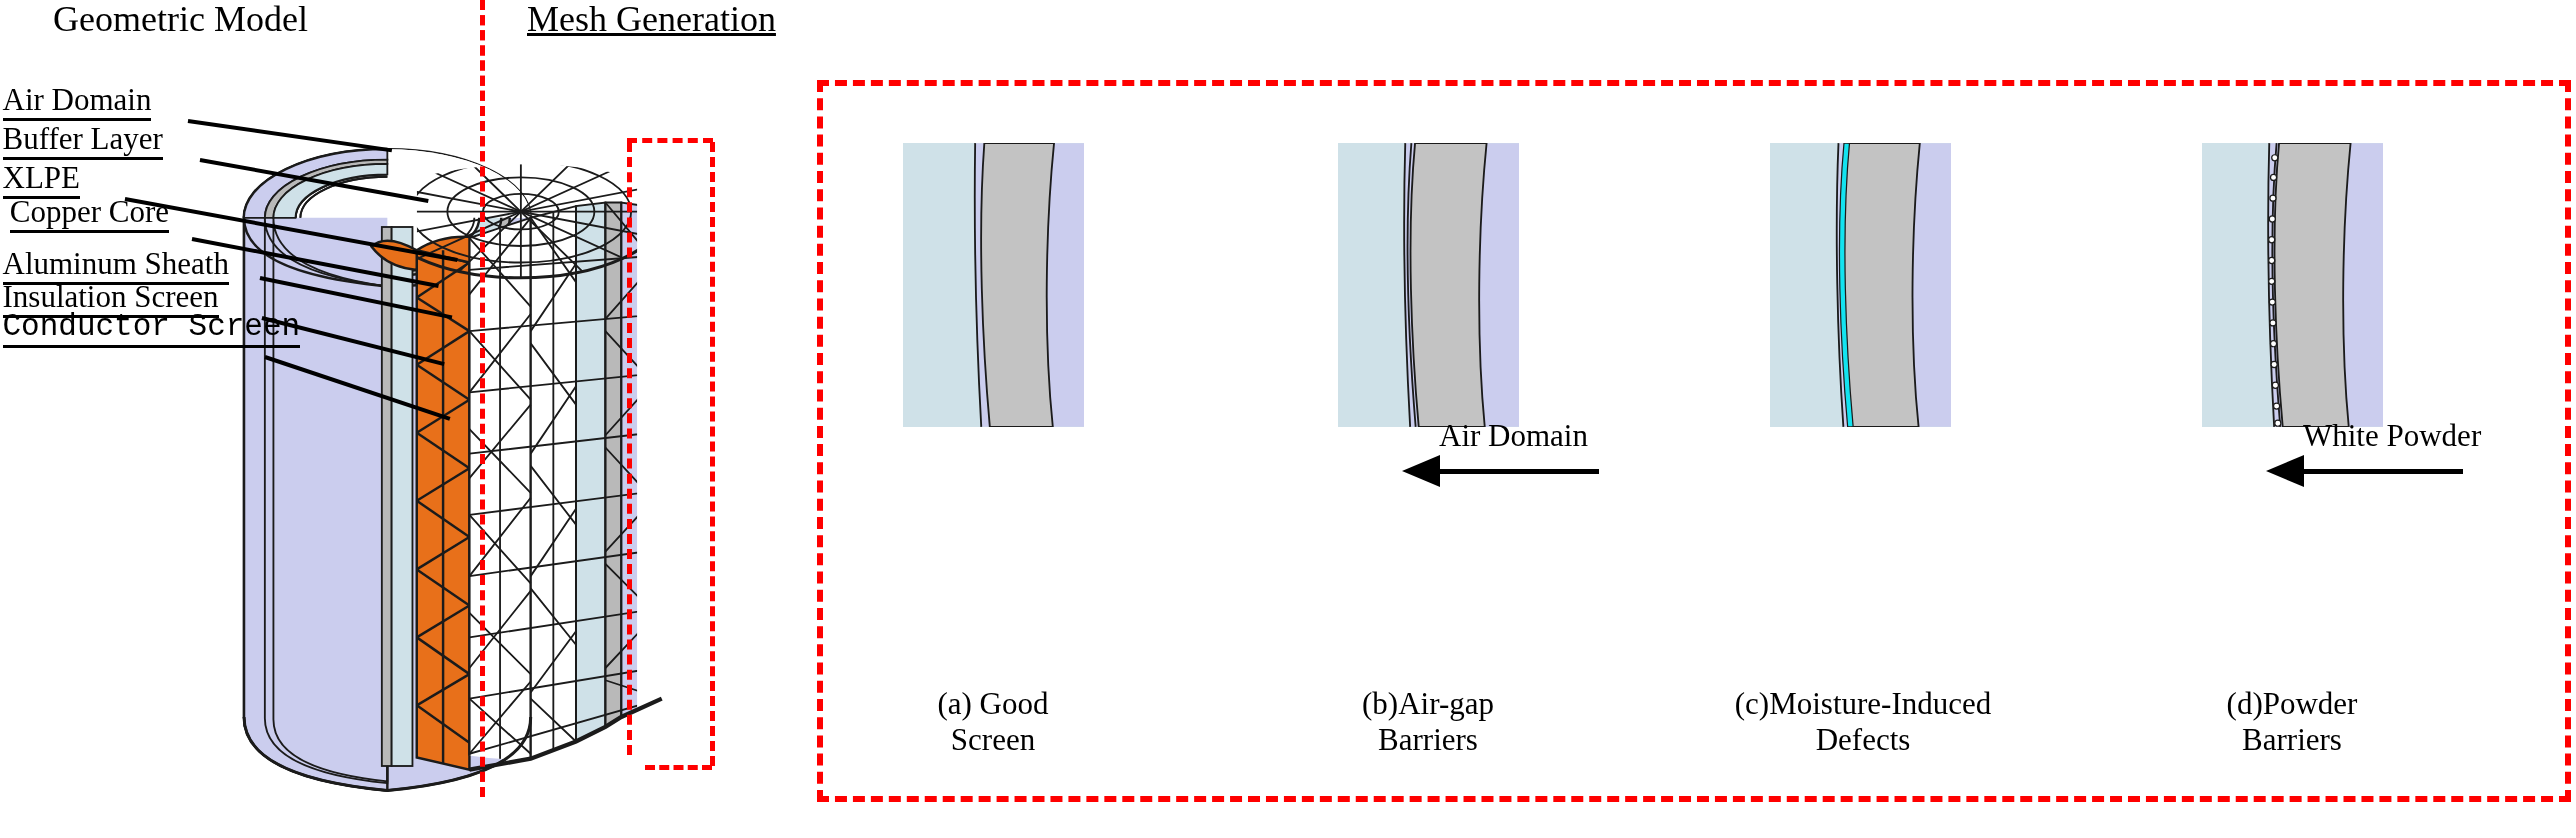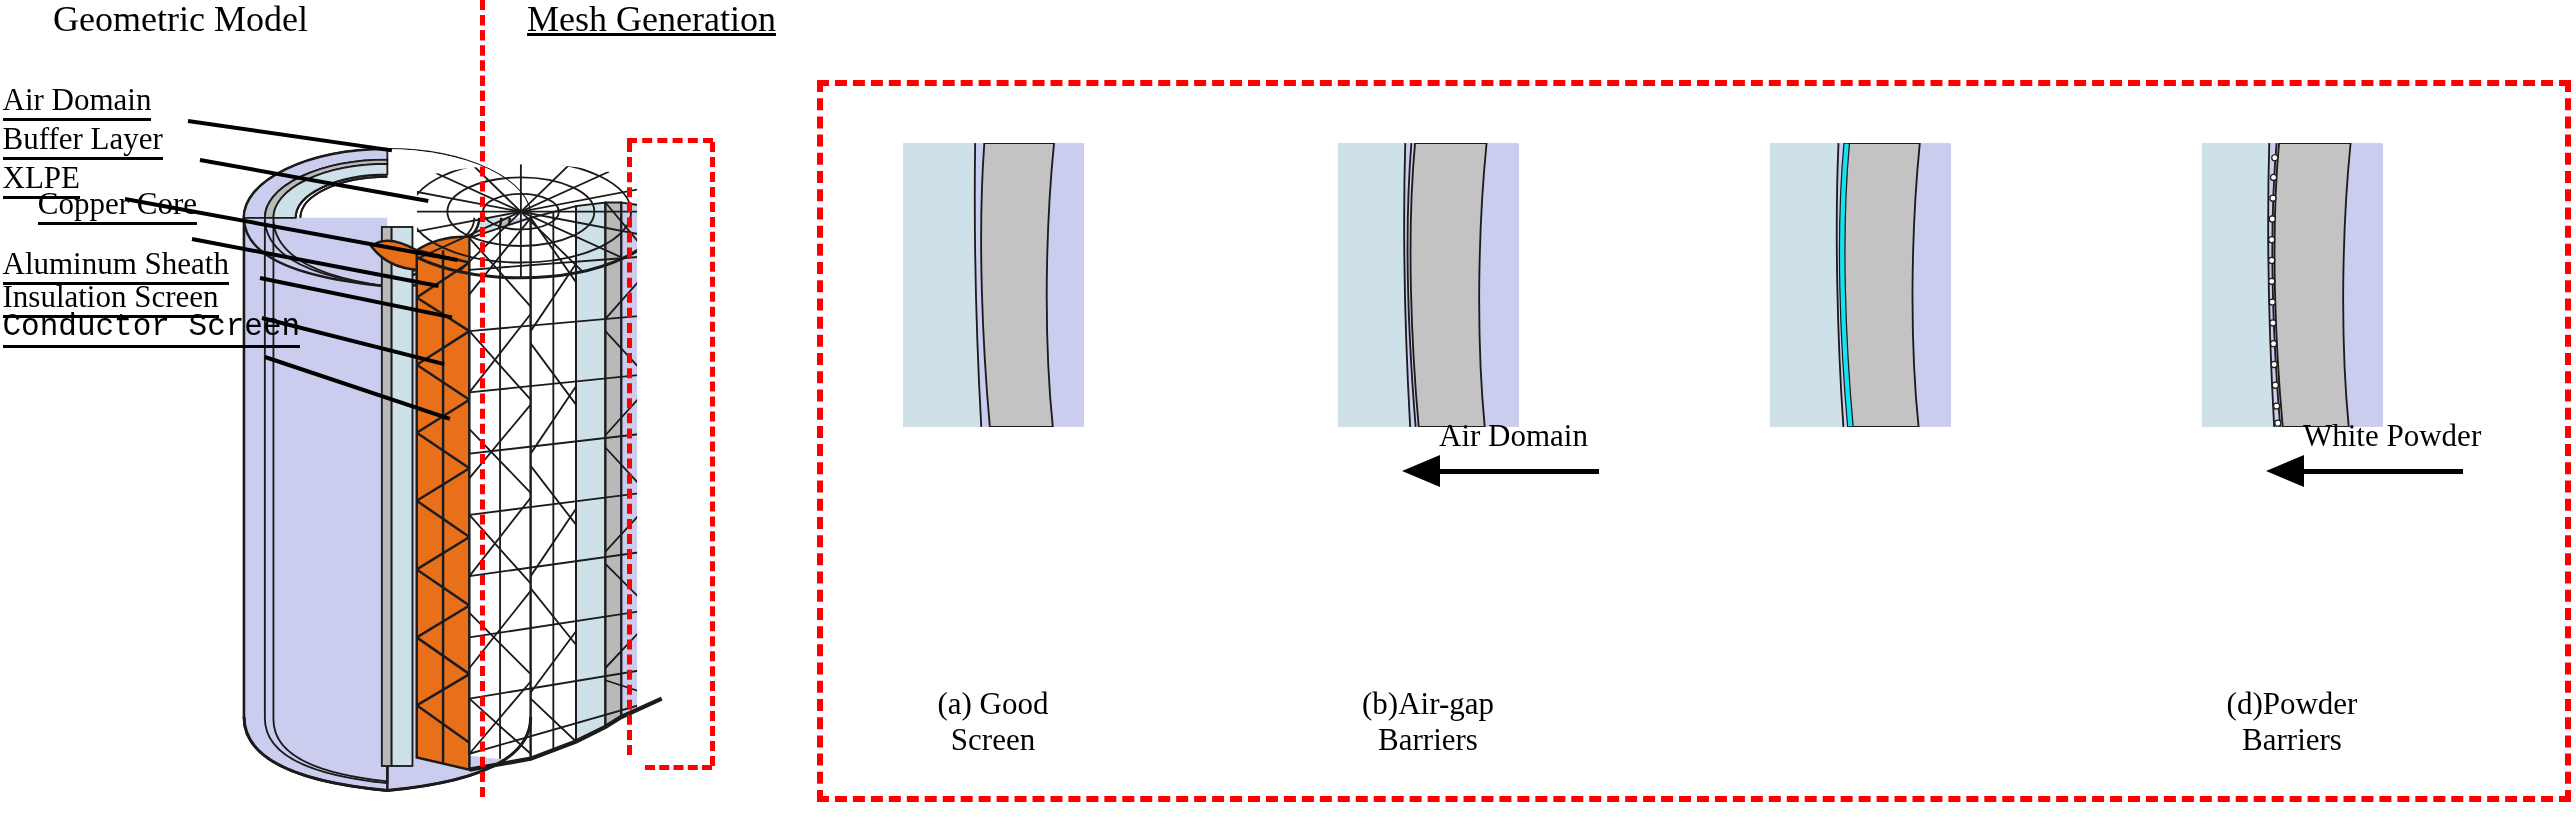--- a/index.html
+++ b/index.html
@@ -173,21 +173,21 @@
 
 <div class="abs layer-label" style="left:2.5px;top:84px;">Air Domain</div>
 <div class="abs leader" style="left:188px;top:119px;width:206px;transform:rotate(8.2deg);"></div>
 
 <div class="abs layer-label" style="left:2.5px;top:123px;">Buffer Layer</div>
 <div class="abs leader" style="left:200px;top:158px;width:232px;transform:rotate(10.2deg);"></div>
 
 <div class="abs layer-label" style="left:2.5px;top:162px;text-align:center;">XLPE</div>
 <div class="abs leader" style="left:125px;top:197px;width:338px;transform:rotate(10.4deg);"></div>
 
-<div class="abs layer-label" style="left:9.8px;top:188px;margin-left:28px;">Copper Core</div>
+<div class="abs layer-label" style="left:9.8px;top:196px;">Copper Core</div>
 <div class="abs leader" style="left:192px;top:237px;width:251px;transform:rotate(10.8deg);"></div>
 
 <div class="abs layer-label" style="left:2.5px;top:248px;">Aluminum Sheath</div>
 <div class="abs leader" style="left:260px;top:276px;width:196px;transform:rotate(11.6deg);"></div>
 
 <div class="abs layer-label" style="left:2.5px;top:281px;">Insulation Screen</div>
 <div class="abs leader" style="left:262px;top:316px;width:188px;transform:rotate(14.2deg);"></div>
 
 <div class="abs layer-label" style="left:2.5px;top:311px;font-family:Liberation Mono, monospace;">Conductor Screen</div>
 <div class="abs leader" style="left:265px;top:355px;width:195px;transform:rotate(18.5deg);"></div>
@@ -231,20 +231,22 @@
   <svg width="181" height="284" viewBox="0 0 296 464">
     <rect x="0" y="0" width="296" height="464" fill="#cfe1e8"></rect>
     <path d="M112,0 C106,140 110,320 120,464 L296,464 L296,0 Z" fill="#cbcdee"></path>
     <path d="M128,0 C114,150 122,330 134,464 L243,464 C228,320 231,140 245,0 Z" fill="#c3c3c3" stroke="#1b1b1b" stroke-width="3"></path>
 
     <path d="M121,0 C107,150 115,330 127,464 L136,464 C124,330 116,150 130,0 Z" fill="#13e3f0" stroke="#1b1b1b" stroke-width="2"></path>
     <path d="M112,0 C106,140 110,320 120,464" fill="none" stroke="#1b1b1b" stroke-width="3"></path>
   </svg>
 </div>
 <div class="abs caption" style="left:1728px;top:686px;width:270px;">
+  <div>(c)Moisture-Induced</div>
+  <div>Defects</div>
 </div>
 
 <div class="abs panel" style="left:2202px;top:143px;width:181px;height:284px;">
   <svg width="181" height="284" viewBox="0 0 296 464">
     <rect x="0" y="0" width="296" height="464" fill="#cfe1e8"></rect>
     <path d="M110,0 C106,140 110,320 118,464 L296,464 L296,0 Z" fill="#cbcdee"></path>
     <path d="M126,0 C112,150 120,330 132,464 L240,464 C226,320 229,140 243,0 Z" fill="#c3c3c3" stroke="#1b1b1b" stroke-width="3"></path>
     <path d="M110,0 C106,140 110,320 118,464" fill="none" stroke="#1b1b1b" stroke-width="3"></path>
     <path d="M122,0 C109,150 117,330 128,464" fill="none" stroke="#1b1b1b" stroke-width="3"></path>
 

